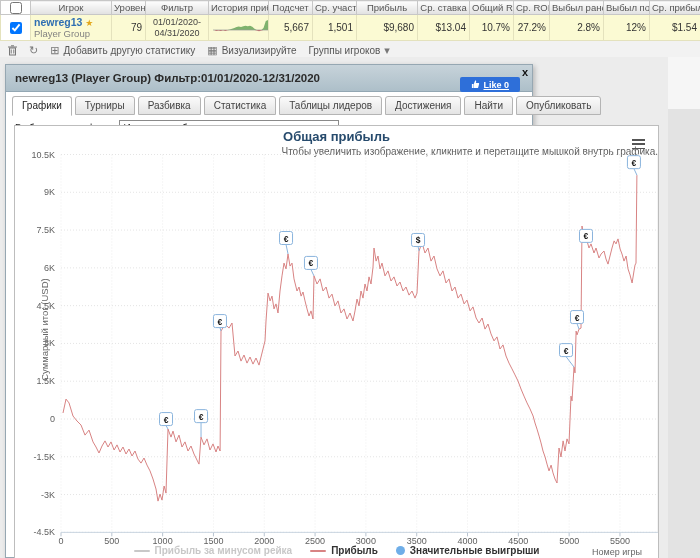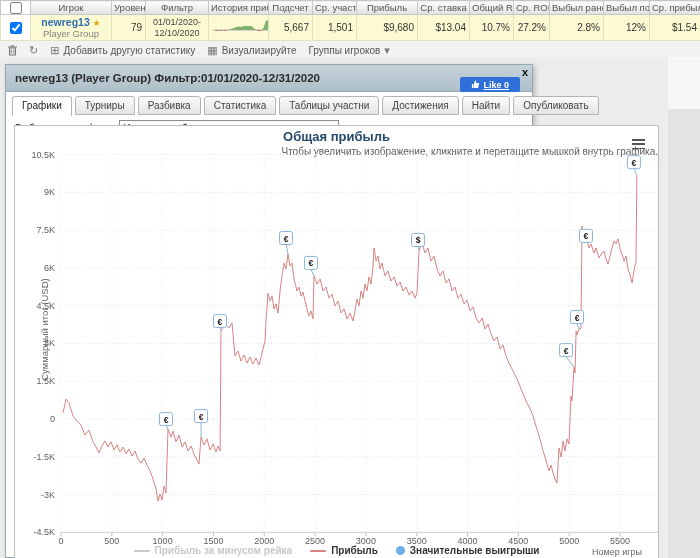--- a/index.html
+++ b/index.html
@@ -5,21 +5,21 @@
   html,body{margin:0;padding:0;}
   body{width:700px;height:558px;position:relative;overflow:hidden;background:#fff;
        font-family:"Liberation Sans",sans-serif;-webkit-font-smoothing:antialiased;}
 
   
   table.stats{border-collapse:collapse;table-layout:fixed;width:700px;font-size:10px;color:#333;}
   table.stats th{background:linear-gradient(#fdfdfd,#e1e1e1);border:1px solid #c7c7c7;
       font-weight:normal;color:#555;font-size:9.5px;padding:0 2px;height:13px;
       white-space:nowrap;overflow:hidden;margin-left:8px;}
   table.stats td{background:#fbfad3;border:1px solid #e4e2bd;padding:1px 3px;height:22px;
-      white-space:nowrap;overflow:hidden;text-align:center;}
+      white-space:nowrap;overflow:hidden;}
   table.stats td.chk, table.stats th.chk{background:#fff;text-align:center;padding:0;}
   table.stats td.num{text-align:right;}
   table.stats td.ctr{text-align:center;font-size:9px;line-height:1.15;color:#444;}
   .pname{color:#2f6fb2;font-weight:bold;font-size:10.5px;}
   .pstar{color:#e3a81c;font-size:9px;}
   .ptype{color:#828282;font-size:9.5px;}
   input[type=checkbox]{width:12px;height:12px;margin:0;vertical-align:middle;}
 
   
   .toolbar{height:19px;background:#f2f2f2;border-bottom:1px solid #d6d6d6;
@@ -126,21 +126,21 @@
         <input type="checkbox" checked="" style="">
       </td>
       <td>
         <span class="pname">newreg13</span>
         <span class="pstar">★</span><br>
         <span class="ptype">Player Group</span>
       </td>
       <td class="num">79</td>
       <td class="ctr">
         <span>01/01/2020-</span><br>
-        <span>12/10/2020</span>
+        <span>04/31/2020</span>
       </td>
       <td style="text-align:center">
         <svg id="sparkline" width="58" height="20">
             <polygon points="2,13 2.0,13.0 4.3,13.0 6.5,13.0 8.8,13.0 11.0,13.0 13.3,13.0 15.5,13.0 17.8,12.6 20.0,11.8 22.3,10.9 24.5,10.0 26.8,9.6 29.0,9.9 31.3,9.2 33.5,8.8 35.8,9.2 38.0,8.8 40.3,9.8 42.5,11.7 44.8,13.0 47.0,13.0 49.3,13.0 51.5,11.0 53.8,4.1 56.0,3.1 56.0,13" fill="#7eb26d"></polygon>
             <polygon points="2,13 2.0,13.0 4.3,13.9 6.5,13.4 8.8,14.0 11.0,13.3 13.3,13.9 15.5,13.3 17.8,13.0 20.0,13.0 22.3,13.0 24.5,13.0 26.8,13.0 29.0,13.0 31.3,13.0 33.5,13.0 35.8,13.0 38.0,13.0 40.3,13.0 42.5,13.0 44.8,13.4 47.0,14.3 49.3,13.5 51.5,13.0 53.8,13.0 56.0,13.0 56.0,13" fill="#cc6666"></polygon>
             <line x1="1" x2="57" y1="13" y2="13" stroke="#999" stroke-width="0.7"></line>
           </svg>
       </td>
       <td class="num">5,667</td>
       <td class="num">1,501</td>
@@ -198,21 +198,21 @@
       <span>Like 0</span>
     </div>
     <div class="dlg-close">x</div>
   </div>
 
   <div class="tabs" id="tabs">
       <div class="tab active">Графики</div>
       <div class="tab">Турниры</div>
       <div class="tab">Разбивка</div>
       <div class="tab">Статистика</div>
-      <div class="tab">Таблицы участни</div>
+      <div class="tab">Таблицы лидеров</div>
       <div class="tab">Достижения</div>
       <div class="tab">Найти</div>
       <div class="tab">Опубликовать</div>
     </div>
 
   <div class="sel-row">
     <span>Выбранные графики:</span>
     <span class="sel-box">
       <span>История прибыли</span>
       <span class="sel-arrow"></span>

